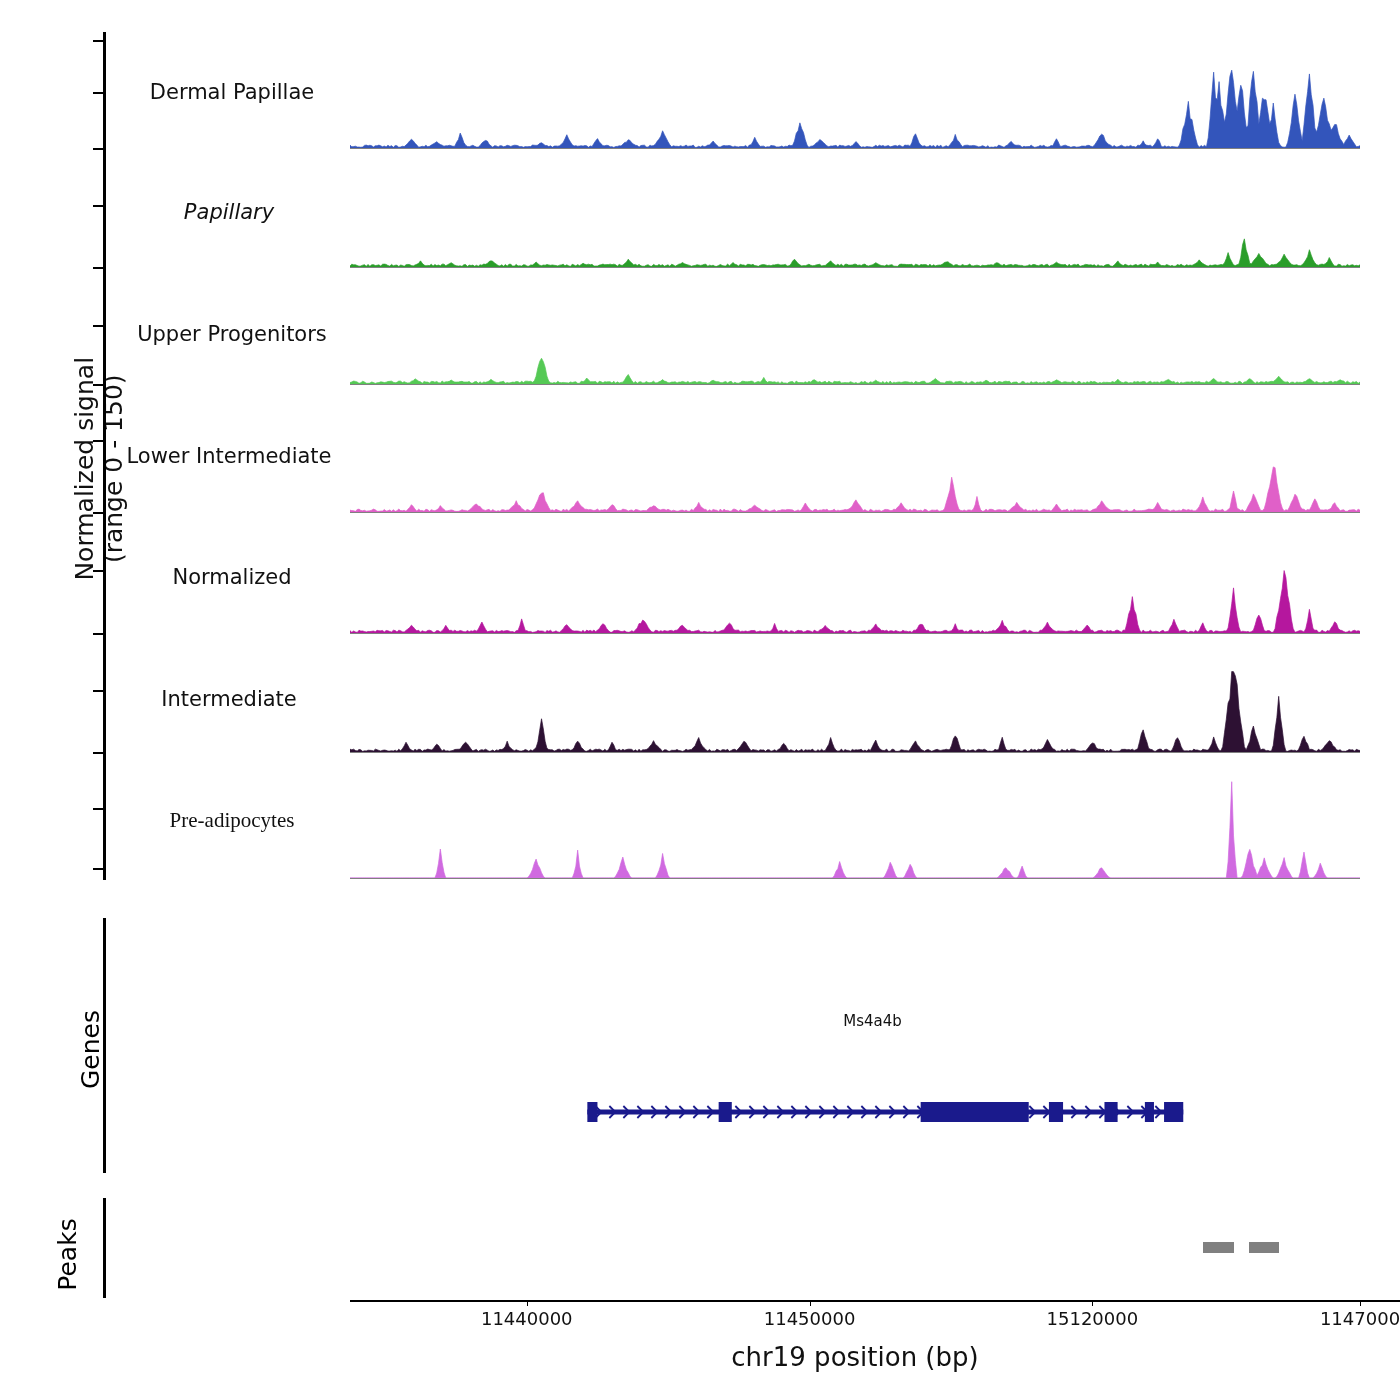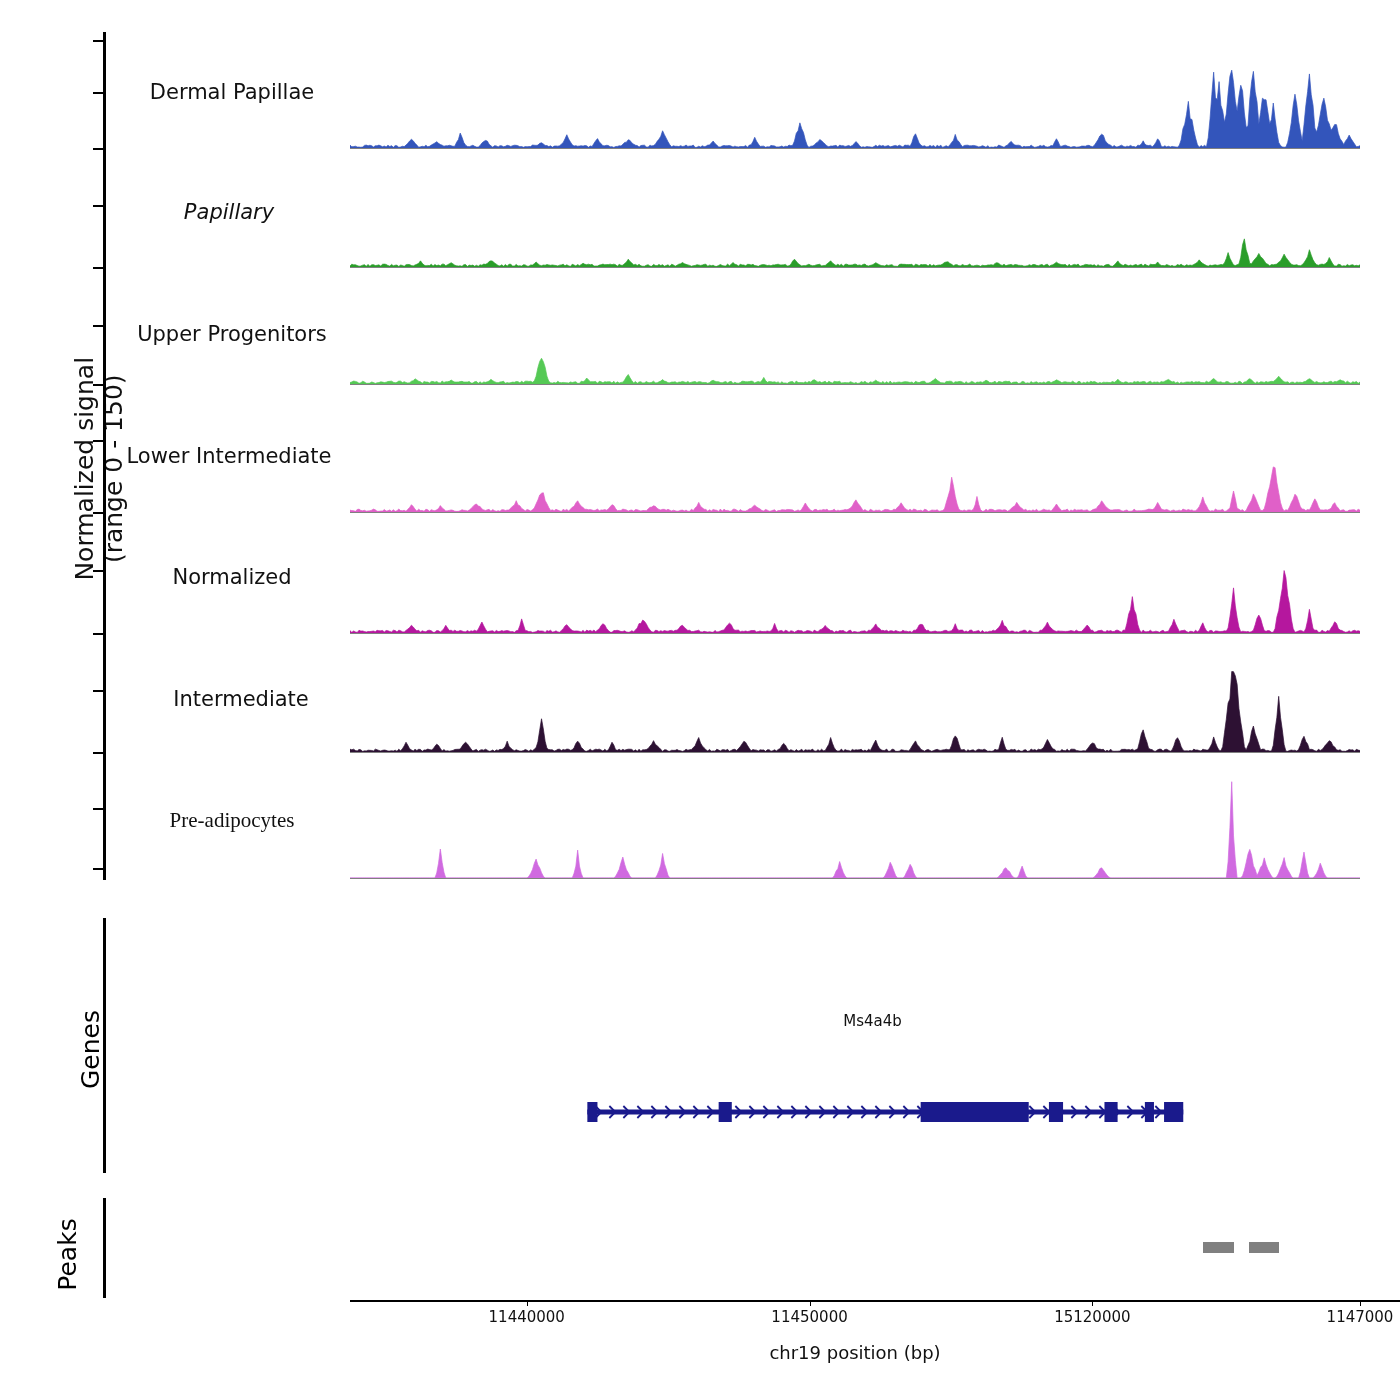--- a/index.html
+++ b/index.html
@@ -32,22 +32,22 @@
     position:absolute;left:-33px;top:1240px;width:200px;text-align:center;
     transform:rotate(-90deg);transform-origin:center center;font-size:25px;
   }
   #gene-name{
     position:absolute;font-size:15px;color:#111;
   }
 
   
   #xaxis{position:absolute;left:350px;top:1300px;width:1060px;height:2px;background:#000;}
   .xtick{position:absolute;width:1px;height:6px;background:#000;top:1300px;}
-  .xticklabel{position:absolute;top:1308px;font-size:15px;color:#111;transform:translateX(-50%);white-space:nowrap;}
-  #xlabel{position:absolute;left:350px;top:1342px;width:1010px;text-align:center;font-size:18px;color:#111;}
+  .xticklabel{position:absolute;top:1308px;font-size:18px;color:#111;transform:translateX(-50%);white-space:nowrap;}
+  #xlabel{position:absolute;left:350px;top:1342px;width:1010px;text-align:center;font-size:26px;color:#111;}
 </style>
 </head>
 <body>
 
 <div class="fig">
 
   <div id="ylabel">
     <div>Normalized signal</div>
     <div>(range 0 - 150)</div>
   </div>
@@ -73,21 +73,21 @@
       <div class="track-label" style="top: 444px; left: 0px; width: 458px;">Lower Intermediate</div>
       <div class="baseline" style="left: 350px; top: 512px; position: absolute;"></div>
       <div style="position: absolute; left: 350px; top: 402px; width: 1010px; height: 110px;"><svg width="1010" height="110" viewBox="0 0 1010 110">
           <path d="M 0 110 L 0.00 108.15 L 1.81 108.62 L 3.61 108.71 L 5.42 109.32 L 7.23 107.56 L 9.03 107.12 L 10.84 108.40 L 12.65 108.77 L 14.45 108.27 L 16.26 109.13 L 18.07 108.95 L 19.87 108.84 L 21.68 108.16 L 23.49 107.12 L 25.30 107.86 L 27.10 109.22 L 28.91 109.33 L 30.72 109.03 L 32.52 108.98 L 34.33 107.57 L 36.14 109.03 L 37.94 108.81 L 39.75 107.90 L 41.56 109.24 L 43.36 107.73 L 45.17 109.35 L 46.98 108.66 L 48.78 107.12 L 50.59 108.58 L 52.40 108.68 L 54.20 108.33 L 56.01 109.24 L 57.82 107.34 L 59.62 105.56 L 61.43 102.68 L 63.24 104.56 L 65.04 107.24 L 66.85 108.99 L 68.66 107.21 L 70.47 108.49 L 72.27 108.44 L 74.08 109.20 L 75.89 107.25 L 77.69 107.77 L 79.50 109.25 L 81.31 107.65 L 83.11 108.41 L 84.92 108.71 L 86.73 107.84 L 88.53 106.62 L 90.34 103.60 L 92.15 105.92 L 93.95 107.35 L 95.76 109.03 L 97.57 108.87 L 99.37 108.39 L 101.18 107.92 L 102.99 108.37 L 104.79 109.18 L 106.60 109.36 L 108.41 109.31 L 110.21 108.74 L 112.02 107.68 L 113.83 108.37 L 115.64 108.43 L 117.44 108.94 L 119.25 108.10 L 121.06 106.45 L 122.86 104.66 L 124.67 102.73 L 126.48 101.99 L 128.28 104.11 L 130.09 104.51 L 131.90 106.94 L 133.70 107.88 L 135.51 108.44 L 137.32 107.77 L 139.12 107.37 L 140.93 109.23 L 142.74 107.55 L 144.54 108.66 L 146.35 109.29 L 148.16 108.64 L 149.96 109.36 L 151.77 107.68 L 153.58 107.72 L 155.38 108.51 L 157.19 108.08 L 159.00 108.06 L 160.81 105.94 L 162.61 104.14 L 164.42 102.95 L 166.23 98.67 L 168.03 102.97 L 169.84 103.77 L 171.65 106.40 L 173.45 107.52 L 175.26 108.91 L 177.07 107.48 L 178.87 108.07 L 180.68 109.05 L 182.49 107.63 L 184.29 106.02 L 186.10 101.86 L 187.91 97.92 L 189.71 92.96 L 191.52 91.25 L 193.33 90.73 L 195.13 98.48 L 196.94 101.75 L 198.75 105.54 L 200.55 108.42 L 202.36 107.87 L 204.17 108.67 L 205.97 107.29 L 207.78 108.11 L 209.59 108.85 L 211.40 109.38 L 213.20 107.32 L 215.01 108.45 L 216.82 107.43 L 218.62 109.08 L 220.43 107.22 L 222.24 105.24 L 224.04 104.35 L 225.85 100.91 L 227.66 98.77 L 229.46 101.89 L 231.27 104.21 L 233.08 105.51 L 234.88 107.25 L 236.69 107.27 L 238.50 107.79 L 240.30 107.51 L 242.11 108.07 L 243.92 108.54 L 245.72 108.12 L 247.53 107.11 L 249.34 108.78 L 251.14 107.88 L 252.95 108.11 L 254.76 107.52 L 256.57 108.17 L 258.37 106.95 L 260.18 104.79 L 261.99 102.66 L 263.79 103.62 L 265.60 106.61 L 267.41 108.76 L 269.21 108.41 L 271.02 108.48 L 272.83 107.11 L 274.63 107.48 L 276.44 107.90 L 278.25 109.12 L 280.05 108.31 L 281.86 107.97 L 283.67 109.11 L 285.47 107.59 L 287.28 107.73 L 289.09 108.45 L 290.89 109.02 L 292.70 108.53 L 294.51 108.52 L 296.31 108.65 L 298.12 106.93 L 299.93 105.33 L 301.74 105.07 L 303.54 103.79 L 305.35 104.35 L 307.16 106.32 L 308.96 107.45 L 310.77 107.96 L 312.58 107.37 L 314.38 107.36 L 316.19 108.18 L 318.00 107.26 L 319.80 108.13 L 321.61 108.93 L 323.42 108.14 L 325.22 108.77 L 327.03 109.22 L 328.84 109.02 L 330.64 108.31 L 332.45 108.09 L 334.26 108.93 L 336.06 108.11 L 337.87 109.24 L 339.68 109.24 L 341.48 107.20 L 343.29 108.62 L 345.10 106.03 L 346.91 104.20 L 348.71 100.38 L 350.52 104.28 L 352.33 105.86 L 354.13 107.25 L 355.94 107.45 L 357.75 109.20 L 359.55 107.77 L 361.36 108.95 L 363.17 107.40 L 364.97 108.04 L 366.78 108.31 L 368.59 109.39 L 370.39 107.07 L 372.20 109.24 L 374.01 107.15 L 375.81 108.59 L 377.62 108.41 L 379.43 109.08 L 381.23 109.27 L 383.04 107.19 L 384.85 107.17 L 386.65 108.12 L 388.46 109.31 L 390.27 107.48 L 392.08 108.87 L 393.88 109.08 L 395.69 109.04 L 397.50 108.19 L 399.30 106.81 L 401.11 106.49 L 402.92 104.45 L 404.72 103.15 L 406.53 104.82 L 408.34 106.00 L 410.14 107.06 L 411.95 108.59 L 413.76 108.93 L 415.56 107.45 L 417.37 108.16 L 419.18 109.18 L 420.98 109.01 L 422.79 108.31 L 424.60 107.82 L 426.40 109.41 L 428.21 108.53 L 430.02 108.54 L 431.82 107.66 L 433.63 107.85 L 435.44 108.03 L 437.25 107.47 L 439.05 107.62 L 440.86 107.65 L 442.67 107.88 L 444.47 109.23 L 446.28 108.78 L 448.09 107.91 L 449.89 109.04 L 451.70 107.23 L 453.51 104.29 L 455.31 100.98 L 457.12 104.04 L 458.93 106.44 L 460.73 108.21 L 462.54 109.08 L 464.35 107.62 L 466.15 107.37 L 467.96 108.80 L 469.77 108.06 L 471.57 108.15 L 473.38 107.48 L 475.19 107.91 L 476.99 107.25 L 478.80 108.84 L 480.61 108.56 L 482.42 108.37 L 484.22 107.20 L 486.03 109.01 L 487.84 108.20 L 489.64 108.64 L 491.45 108.30 L 493.26 108.09 L 495.06 107.47 L 496.87 107.78 L 498.68 107.08 L 500.48 106.03 L 502.29 103.93 L 504.10 100.39 L 505.90 97.86 L 507.71 101.05 L 509.52 103.15 L 511.32 105.87 L 513.13 108.66 L 514.94 107.60 L 516.74 108.85 L 518.55 109.30 L 520.36 107.26 L 522.16 108.17 L 523.97 109.21 L 525.78 108.17 L 527.58 108.40 L 529.39 108.14 L 531.20 109.34 L 533.01 108.58 L 534.81 107.47 L 536.62 107.45 L 538.43 107.72 L 540.23 108.56 L 542.04 108.57 L 543.85 107.18 L 545.65 107.53 L 547.46 105.28 L 549.27 103.75 L 551.07 100.81 L 552.88 103.48 L 554.69 106.25 L 556.49 107.40 L 558.30 108.44 L 560.11 107.19 L 561.91 108.69 L 563.72 107.10 L 565.53 107.59 L 567.33 108.64 L 569.14 108.57 L 570.95 108.13 L 572.75 109.18 L 574.56 107.18 L 576.37 107.82 L 578.18 109.34 L 579.98 108.99 L 581.79 108.05 L 583.60 108.13 L 585.40 108.32 L 587.21 107.82 L 589.02 109.27 L 590.82 108.90 L 592.63 108.51 L 594.44 107.10 L 596.24 100.50 L 598.05 94.55 L 599.86 88.31 L 601.66 75.23 L 603.47 84.15 L 605.28 94.42 L 607.08 102.05 L 608.89 107.27 L 610.70 108.42 L 612.50 108.80 L 614.31 107.94 L 616.12 109.01 L 617.92 107.98 L 619.73 107.94 L 621.54 108.42 L 623.35 107.22 L 625.15 102.87 L 626.96 94.46 L 628.77 102.55 L 630.57 107.74 L 632.38 109.23 L 634.19 109.05 L 635.99 107.19 L 637.80 108.66 L 639.61 107.33 L 641.41 107.34 L 643.22 107.70 L 645.03 108.81 L 646.83 108.02 L 648.64 107.73 L 650.45 107.82 L 652.25 108.25 L 654.06 107.77 L 655.87 108.08 L 657.67 109.29 L 659.48 108.26 L 661.29 106.34 L 663.09 104.86 L 664.90 103.87 L 666.71 100.36 L 668.52 103.09 L 670.32 105.26 L 672.13 106.46 L 673.94 108.20 L 675.74 107.18 L 677.55 109.02 L 679.36 108.30 L 681.16 109.00 L 682.97 107.86 L 684.78 108.76 L 686.58 107.31 L 688.39 109.13 L 690.20 108.96 L 692.00 108.17 L 693.81 107.14 L 695.62 107.93 L 697.42 108.25 L 699.23 107.96 L 701.04 109.16 L 702.84 107.09 L 704.65 104.81 L 706.46 102.03 L 708.26 104.63 L 710.07 106.95 L 711.88 108.78 L 713.69 108.12 L 715.49 108.10 L 717.30 107.12 L 719.11 109.40 L 720.91 108.03 L 722.72 108.72 L 724.53 107.35 L 726.33 108.22 L 728.14 107.92 L 729.95 108.05 L 731.75 107.71 L 733.56 108.42 L 735.37 108.17 L 737.17 107.85 L 738.98 109.26 L 740.79 109.07 L 742.59 107.67 L 744.40 107.11 L 746.21 106.64 L 748.01 104.03 L 749.82 102.40 L 751.63 98.79 L 753.43 101.16 L 755.24 104.06 L 757.05 105.66 L 758.86 107.16 L 760.66 108.10 L 762.47 108.05 L 764.28 107.65 L 766.08 107.66 L 767.89 107.61 L 769.70 107.63 L 771.50 108.73 L 773.31 109.13 L 775.12 108.46 L 776.92 107.97 L 778.73 109.29 L 780.54 109.16 L 782.34 109.12 L 784.15 107.11 L 785.96 108.77 L 787.76 108.83 L 789.57 108.65 L 791.38 108.64 L 793.18 108.48 L 794.99 108.24 L 796.80 107.79 L 798.60 107.10 L 800.41 107.25 L 802.22 107.61 L 804.03 106.86 L 805.83 103.97 L 807.64 100.44 L 809.45 103.53 L 811.25 106.93 L 813.06 107.64 L 814.87 108.06 L 816.67 107.44 L 818.48 108.25 L 820.29 109.17 L 822.09 108.42 L 823.90 107.96 L 825.71 109.06 L 827.51 108.63 L 829.32 108.13 L 831.13 109.07 L 832.93 107.09 L 834.74 107.78 L 836.55 108.25 L 838.35 107.50 L 840.16 108.28 L 841.97 107.95 L 843.77 108.90 L 845.58 108.66 L 847.39 107.20 L 849.19 104.65 L 851.00 100.64 L 852.81 94.94 L 854.62 100.81 L 856.42 103.70 L 858.23 107.48 L 860.04 109.22 L 861.84 108.66 L 863.65 108.90 L 865.46 107.12 L 867.26 108.15 L 869.07 108.30 L 870.88 108.15 L 872.68 107.31 L 874.49 109.40 L 876.30 109.00 L 878.10 107.53 L 879.91 106.09 L 881.72 97.14 L 883.52 88.98 L 885.33 96.76 L 887.14 106.25 L 888.94 107.20 L 890.75 108.45 L 892.56 107.65 L 894.36 109.39 L 896.17 108.43 L 897.98 104.40 L 899.79 101.13 L 901.59 98.07 L 903.40 91.90 L 905.21 95.45 L 907.01 99.95 L 908.82 104.38 L 910.63 108.47 L 912.43 108.42 L 914.24 106.73 L 916.05 100.11 L 917.85 90.92 L 919.66 84.56 L 921.47 74.87 L 923.27 64.91 L 925.08 65.65 L 926.89 80.58 L 928.69 90.46 L 930.50 100.41 L 932.31 106.13 L 934.11 108.99 L 935.92 107.69 L 937.73 108.31 L 939.53 105.06 L 941.34 100.53 L 943.15 97.17 L 944.96 92.19 L 946.76 94.24 L 948.57 99.33 L 950.38 104.85 L 952.18 107.11 L 953.99 107.22 L 955.80 108.62 L 957.60 107.45 L 959.41 108.06 L 961.22 104.68 L 963.02 100.56 L 964.83 96.87 L 966.64 99.91 L 968.44 104.88 L 970.25 107.93 L 972.06 107.90 L 973.86 108.11 L 975.67 107.66 L 977.48 108.07 L 979.28 107.30 L 981.09 106.27 L 982.90 102.62 L 984.70 100.67 L 986.51 104.18 L 988.32 106.12 L 990.13 108.82 L 991.93 108.05 L 993.74 107.81 L 995.55 109.20 L 997.35 109.23 L 999.16 108.12 L 1000.97 108.02 L 1002.77 107.74 L 1004.58 107.79 L 1006.39 108.99 L 1008.19 107.31 L 1010.00 108.18 L 1010 110 Z" fill="#e060c8" stroke="#e060c8" stroke-width="0.7"></path>
         </svg></div>
       <div class="track-label" style="top: 565px; left: 0px; width: 464px;">Normalized</div>
       <div class="baseline" style="left: 350px; top: 633px; position: absolute;"></div>
       <div style="position: absolute; left: 350px; top: 523px; width: 1010px; height: 110px;"><svg width="1010" height="110" viewBox="0 0 1010 110">
           <path d="M 0 110 L 0.00 107.69 L 1.81 109.36 L 3.61 107.96 L 5.42 108.91 L 7.23 109.41 L 9.03 107.25 L 10.84 108.12 L 12.65 107.91 L 14.45 108.57 L 16.26 109.03 L 18.07 108.55 L 19.87 108.59 L 21.68 108.31 L 23.49 108.03 L 25.30 108.68 L 27.10 107.34 L 28.91 107.72 L 30.72 107.86 L 32.52 107.48 L 34.33 108.97 L 36.14 107.51 L 37.94 107.76 L 39.75 108.47 L 41.56 108.99 L 43.36 107.19 L 45.17 107.58 L 46.98 108.97 L 48.78 107.16 L 50.59 107.67 L 52.40 108.83 L 54.20 109.02 L 56.01 107.42 L 57.82 106.09 L 59.62 104.62 L 61.43 102.22 L 63.24 104.03 L 65.04 106.24 L 66.85 107.78 L 68.66 107.26 L 70.47 109.15 L 72.27 107.72 L 74.08 108.57 L 75.89 108.81 L 77.69 107.45 L 79.50 107.22 L 81.31 107.83 L 83.11 109.33 L 84.92 109.26 L 86.73 107.57 L 88.53 107.71 L 90.34 109.02 L 92.15 107.66 L 93.95 105.49 L 95.76 102.33 L 97.57 105.09 L 99.37 107.53 L 101.18 107.20 L 102.99 108.39 L 104.79 107.16 L 106.60 108.35 L 108.41 108.28 L 110.21 107.51 L 112.02 108.01 L 113.83 108.70 L 115.64 108.84 L 117.44 107.54 L 119.25 108.67 L 121.06 107.84 L 122.86 108.32 L 124.67 107.21 L 126.48 108.20 L 128.28 106.15 L 130.09 102.45 L 131.90 99.03 L 133.70 102.72 L 135.51 106.16 L 137.32 108.82 L 139.12 108.33 L 140.93 107.94 L 142.74 107.77 L 144.54 109.00 L 146.35 107.41 L 148.16 108.55 L 149.96 108.37 L 151.77 107.61 L 153.58 108.16 L 155.38 107.81 L 157.19 107.55 L 159.00 107.97 L 160.81 108.68 L 162.61 108.61 L 164.42 109.35 L 166.23 107.68 L 168.03 107.43 L 169.84 102.77 L 171.65 95.90 L 173.45 101.80 L 175.26 107.39 L 177.07 107.83 L 178.87 108.67 L 180.68 108.45 L 182.49 109.39 L 184.29 109.10 L 186.10 108.68 L 187.91 107.49 L 189.71 108.09 L 191.52 107.94 L 193.33 108.20 L 195.13 109.38 L 196.94 107.59 L 198.75 108.21 L 200.55 107.27 L 202.36 109.01 L 204.17 108.87 L 205.97 107.85 L 207.78 108.88 L 209.59 109.20 L 211.40 107.49 L 213.20 105.68 L 215.01 102.88 L 216.82 101.66 L 218.62 104.04 L 220.43 105.74 L 222.24 107.56 L 224.04 108.10 L 225.85 107.92 L 227.66 108.00 L 229.46 108.37 L 231.27 108.94 L 233.08 107.30 L 234.88 109.24 L 236.69 107.09 L 238.50 108.10 L 240.30 107.37 L 242.11 108.44 L 243.92 107.08 L 245.72 108.84 L 247.53 106.98 L 249.34 105.78 L 251.14 102.49 L 252.95 100.74 L 254.76 102.02 L 256.57 105.38 L 258.37 107.47 L 260.18 109.11 L 261.99 109.35 L 263.79 107.51 L 265.60 107.51 L 267.41 107.32 L 269.21 107.85 L 271.02 108.54 L 272.83 108.42 L 274.63 107.86 L 276.44 108.93 L 278.25 109.33 L 280.05 108.93 L 281.86 107.69 L 283.67 108.82 L 285.47 107.02 L 287.28 104.98 L 289.09 100.52 L 290.89 100.53 L 292.70 97.10 L 294.51 98.36 L 296.31 100.93 L 298.12 104.40 L 299.93 106.98 L 301.74 108.80 L 303.54 109.18 L 305.35 107.31 L 307.16 107.48 L 308.96 108.63 L 310.77 107.66 L 312.58 108.38 L 314.38 107.62 L 316.19 108.02 L 318.00 108.18 L 319.80 107.52 L 321.61 107.41 L 323.42 108.24 L 325.22 107.37 L 327.03 107.20 L 328.84 105.58 L 330.64 103.09 L 332.45 102.29 L 334.26 104.16 L 336.06 106.01 L 337.87 107.46 L 339.68 107.29 L 341.48 108.52 L 343.29 108.54 L 345.10 108.03 L 346.91 107.73 L 348.71 107.17 L 350.52 108.84 L 352.33 109.04 L 354.13 108.36 L 355.94 108.74 L 357.75 109.12 L 359.55 108.76 L 361.36 109.10 L 363.17 109.33 L 364.97 107.41 L 366.78 108.95 L 368.59 108.70 L 370.39 108.02 L 372.20 107.30 L 374.01 106.98 L 375.81 104.34 L 377.62 101.93 L 379.43 100.13 L 381.23 101.64 L 383.04 105.45 L 384.85 107.32 L 386.65 107.15 L 388.46 107.09 L 390.27 108.72 L 392.08 108.17 L 393.88 108.46 L 395.69 107.98 L 397.50 108.62 L 399.30 108.15 L 401.11 107.58 L 402.92 107.50 L 404.72 107.51 L 406.53 108.88 L 408.34 108.54 L 410.14 107.92 L 411.95 108.56 L 413.76 108.41 L 415.56 108.40 L 417.37 107.98 L 419.18 108.48 L 420.98 107.98 L 422.79 105.49 L 424.60 100.43 L 426.40 105.33 L 428.21 108.40 L 430.02 107.67 L 431.82 107.54 L 433.63 109.00 L 435.44 107.17 L 437.25 107.91 L 439.05 109.36 L 440.86 107.66 L 442.67 108.16 L 444.47 109.26 L 446.28 108.15 L 448.09 107.30 L 449.89 107.74 L 451.70 107.67 L 453.51 109.06 L 455.31 108.50 L 457.12 107.58 L 458.93 107.76 L 460.73 108.22 L 462.54 109.26 L 464.35 107.12 L 466.15 108.28 L 467.96 108.67 L 469.77 106.97 L 471.57 106.19 L 473.38 104.99 L 475.19 102.42 L 476.99 104.67 L 478.80 106.00 L 480.61 107.46 L 482.42 107.69 L 484.22 109.39 L 486.03 108.00 L 487.84 108.68 L 489.64 107.58 L 491.45 107.71 L 493.26 107.46 L 495.06 108.71 L 496.87 109.25 L 498.68 107.74 L 500.48 107.10 L 502.29 109.30 L 504.10 108.55 L 505.90 108.83 L 507.71 109.22 L 509.52 108.91 L 511.32 108.21 L 513.13 108.04 L 514.94 107.84 L 516.74 108.97 L 518.55 107.13 L 520.36 107.43 L 522.16 105.71 L 523.97 103.65 L 525.78 100.91 L 527.58 104.33 L 529.39 105.21 L 531.20 107.40 L 533.01 107.36 L 534.81 107.94 L 536.62 107.27 L 538.43 108.53 L 540.23 107.70 L 542.04 107.86 L 543.85 108.54 L 545.65 107.53 L 547.46 108.19 L 549.27 108.74 L 551.07 108.80 L 552.88 107.29 L 554.69 108.17 L 556.49 108.18 L 558.30 108.87 L 560.11 108.19 L 561.91 109.40 L 563.72 107.26 L 565.53 107.17 L 567.33 105.56 L 569.14 102.02 L 570.95 101.26 L 572.75 101.80 L 574.56 105.45 L 576.37 107.52 L 578.18 107.21 L 579.98 108.73 L 581.79 108.71 L 583.60 108.32 L 585.40 108.06 L 587.21 108.75 L 589.02 108.72 L 590.82 108.69 L 592.63 108.22 L 594.44 107.42 L 596.24 107.31 L 598.05 108.47 L 599.86 108.15 L 601.66 107.64 L 603.47 105.19 L 605.28 100.69 L 607.08 105.55 L 608.89 107.43 L 610.70 107.09 L 612.50 107.12 L 614.31 108.87 L 616.12 108.04 L 617.92 109.02 L 619.73 107.19 L 621.54 107.10 L 623.35 108.71 L 625.15 108.44 L 626.96 107.98 L 628.77 107.56 L 630.57 109.32 L 632.38 107.38 L 634.19 109.29 L 635.99 108.82 L 637.80 109.00 L 639.61 108.21 L 641.41 108.34 L 643.22 107.17 L 645.03 108.05 L 646.83 106.37 L 648.64 104.56 L 650.45 102.11 L 652.25 97.35 L 654.06 102.73 L 655.87 103.57 L 657.67 106.84 L 659.48 108.74 L 661.29 108.01 L 663.09 108.01 L 664.90 109.15 L 666.71 108.78 L 668.52 109.31 L 670.32 108.26 L 672.13 107.94 L 673.94 107.10 L 675.74 107.44 L 677.55 109.18 L 679.36 107.43 L 681.16 108.06 L 682.97 109.19 L 684.78 109.33 L 686.58 109.14 L 688.39 109.34 L 690.20 107.14 L 692.00 107.33 L 693.81 105.01 L 695.62 102.76 L 697.42 99.14 L 699.23 103.08 L 701.04 104.83 L 702.84 106.79 L 704.65 107.86 L 706.46 108.40 L 708.26 107.90 L 710.07 108.16 L 711.88 108.18 L 713.69 108.36 L 715.49 108.40 L 717.30 108.36 L 719.11 108.10 L 720.91 107.60 L 722.72 107.95 L 724.53 108.50 L 726.33 107.14 L 728.14 108.33 L 729.95 108.58 L 731.75 108.37 L 733.56 106.32 L 735.37 104.26 L 737.17 102.09 L 738.98 103.97 L 740.79 107.27 L 742.59 107.33 L 744.40 109.12 L 746.21 108.86 L 748.01 107.80 L 749.82 107.57 L 751.63 107.26 L 753.43 108.40 L 755.24 108.96 L 757.05 107.50 L 758.86 108.17 L 760.66 107.62 L 762.47 108.59 L 764.28 108.46 L 766.08 107.25 L 767.89 107.21 L 769.70 108.29 L 771.50 109.24 L 773.31 107.07 L 775.12 107.21 L 776.92 100.32 L 778.73 90.94 L 780.54 86.44 L 782.34 73.63 L 784.15 86.75 L 785.96 91.00 L 787.76 101.51 L 789.57 107.02 L 791.38 109.39 L 793.18 107.09 L 794.99 108.80 L 796.80 108.74 L 798.60 108.52 L 800.41 107.25 L 802.22 108.80 L 804.03 108.79 L 805.83 108.13 L 807.64 108.61 L 809.45 109.25 L 811.25 108.09 L 813.06 107.19 L 814.87 108.94 L 816.67 108.52 L 818.48 108.25 L 820.29 104.57 L 822.09 101.78 L 823.90 96.27 L 825.71 101.00 L 827.51 104.69 L 829.32 108.47 L 831.13 107.64 L 832.93 107.49 L 834.74 107.16 L 836.55 108.52 L 838.35 109.38 L 840.16 108.37 L 841.97 108.43 L 843.77 109.18 L 845.58 107.18 L 847.39 108.74 L 849.19 107.58 L 851.00 103.35 L 852.81 99.80 L 854.62 104.54 L 856.42 107.74 L 858.23 108.98 L 860.04 107.45 L 861.84 107.54 L 863.65 109.30 L 865.46 107.92 L 867.26 108.06 L 869.07 108.46 L 870.88 108.47 L 872.68 108.33 L 874.49 107.81 L 876.30 108.11 L 878.10 105.01 L 879.91 93.87 L 881.72 80.87 L 883.52 64.88 L 885.33 82.98 L 887.14 94.84 L 888.94 104.14 L 890.75 109.04 L 892.56 108.24 L 894.36 108.41 L 896.17 108.81 L 897.98 108.55 L 899.79 109.16 L 901.59 108.59 L 903.40 107.23 L 905.21 101.72 L 907.01 95.19 L 908.82 92.10 L 910.63 95.53 L 912.43 102.12 L 914.24 107.62 L 916.05 108.31 L 917.85 107.55 L 919.66 107.78 L 921.47 109.21 L 923.27 109.30 L 925.08 105.54 L 926.89 93.94 L 928.69 87.49 L 930.50 75.53 L 932.31 65.19 L 934.11 47.56 L 935.92 54.62 L 937.73 72.59 L 939.53 81.25 L 941.34 96.07 L 943.15 105.47 L 944.96 109.32 L 946.76 108.69 L 948.57 107.94 L 950.38 107.39 L 952.18 107.95 L 953.99 109.07 L 955.80 105.49 L 957.60 97.59 L 959.41 86.31 L 961.22 96.10 L 963.02 105.54 L 964.83 107.24 L 966.64 107.09 L 968.44 109.28 L 970.25 109.37 L 972.06 107.13 L 973.86 108.43 L 975.67 109.09 L 977.48 107.56 L 979.28 108.17 L 981.09 105.07 L 982.90 102.46 L 984.70 98.81 L 986.51 100.45 L 988.32 105.54 L 990.13 107.10 L 991.93 107.49 L 993.74 108.52 L 995.55 109.27 L 997.35 108.93 L 999.16 107.80 L 1000.97 109.16 L 1002.77 107.76 L 1004.58 107.29 L 1006.39 108.15 L 1008.19 107.70 L 1010.00 108.34 L 1010 110 Z" fill="#b5179e" stroke="#b5179e" stroke-width="0.7"></path>
         </svg></div>
-      <div class="track-label" style="top: 687px; left: 0px; width: 458px; margin-left: 12px;">Intermediate</div>
+      <div class="track-label" style="top: 687px; left: 0px; width: 458px;">Intermediate</div>
       <div class="baseline" style="left: 350px; top: 752px; position: absolute;"></div>
       <div style="position: absolute; left: 350px; top: 642px; width: 1010px; height: 110px;"><svg width="1010" height="110" viewBox="0 0 1010 110">
           <path d="M 0 110 L 0.00 107.23 L 1.81 107.75 L 3.61 107.20 L 5.42 108.51 L 7.23 108.92 L 9.03 107.38 L 10.84 107.83 L 12.65 109.38 L 14.45 108.86 L 16.26 108.93 L 18.07 108.16 L 19.87 108.33 L 21.68 108.46 L 23.49 108.95 L 25.30 107.15 L 27.10 107.81 L 28.91 108.45 L 30.72 109.04 L 32.52 108.33 L 34.33 108.02 L 36.14 108.33 L 37.94 109.06 L 39.75 109.03 L 41.56 108.74 L 43.36 109.01 L 45.17 108.16 L 46.98 109.27 L 48.78 107.20 L 50.59 108.82 L 52.40 106.77 L 54.20 103.92 L 56.01 100.23 L 57.82 103.29 L 59.62 106.76 L 61.43 107.91 L 63.24 108.97 L 65.04 107.29 L 66.85 108.49 L 68.66 107.31 L 70.47 107.46 L 72.27 109.33 L 74.08 107.94 L 75.89 108.03 L 77.69 107.12 L 79.50 107.53 L 81.31 108.01 L 83.11 106.96 L 84.92 104.27 L 86.73 102.13 L 88.53 103.52 L 90.34 106.42 L 92.15 108.96 L 93.95 107.56 L 95.76 109.09 L 97.57 108.79 L 99.37 109.15 L 101.18 108.83 L 102.99 108.40 L 104.79 107.49 L 106.60 107.34 L 108.41 107.24 L 110.21 107.09 L 112.02 104.28 L 113.83 101.79 L 115.64 100.27 L 117.44 101.93 L 119.25 104.42 L 121.06 107.02 L 122.86 108.96 L 124.67 108.10 L 126.48 107.41 L 128.28 109.40 L 130.09 108.13 L 131.90 107.66 L 133.70 108.20 L 135.51 107.20 L 137.32 108.18 L 139.12 109.29 L 140.93 109.00 L 142.74 107.99 L 144.54 109.34 L 146.35 107.88 L 148.16 108.45 L 149.96 107.37 L 151.77 107.55 L 153.58 106.58 L 155.38 104.19 L 157.19 99.13 L 159.00 104.25 L 160.81 106.23 L 162.61 107.68 L 164.42 108.71 L 166.23 107.76 L 168.03 108.53 L 169.84 109.07 L 171.65 109.08 L 173.45 108.61 L 175.26 107.54 L 177.07 108.18 L 178.87 109.28 L 180.68 107.84 L 182.49 108.79 L 184.29 107.22 L 186.10 105.60 L 187.91 99.73 L 189.71 88.15 L 191.52 76.78 L 193.33 87.01 L 195.13 99.29 L 196.94 106.34 L 198.75 107.52 L 200.55 107.72 L 202.36 107.81 L 204.17 109.07 L 205.97 108.41 L 207.78 107.29 L 209.59 107.23 L 211.40 108.53 L 213.20 107.43 L 215.01 108.06 L 216.82 107.09 L 218.62 107.25 L 220.43 108.25 L 222.24 107.80 L 224.04 105.74 L 225.85 101.46 L 227.66 99.15 L 229.46 101.20 L 231.27 105.52 L 233.08 107.10 L 234.88 109.09 L 236.69 109.25 L 238.50 108.41 L 240.30 107.23 L 242.11 108.81 L 243.92 107.97 L 245.72 107.21 L 247.53 107.53 L 249.34 107.15 L 251.14 108.04 L 252.95 109.12 L 254.76 107.31 L 256.57 108.75 L 258.37 107.92 L 260.18 104.32 L 261.99 100.23 L 263.79 102.95 L 265.60 107.81 L 267.41 108.22 L 269.21 107.28 L 271.02 108.61 L 272.83 107.37 L 274.63 108.24 L 276.44 107.61 L 278.25 107.19 L 280.05 107.19 L 281.86 107.41 L 283.67 109.03 L 285.47 107.84 L 287.28 109.36 L 289.09 107.22 L 290.89 109.21 L 292.70 107.80 L 294.51 107.84 L 296.31 107.51 L 298.12 106.61 L 299.93 104.16 L 301.74 102.17 L 303.54 98.65 L 305.35 102.31 L 307.16 103.79 L 308.96 105.51 L 310.77 107.36 L 312.58 109.38 L 314.38 107.87 L 316.19 107.87 L 318.00 109.10 L 319.80 109.26 L 321.61 108.24 L 323.42 108.35 L 325.22 108.32 L 327.03 107.52 L 328.84 108.52 L 330.64 108.75 L 332.45 109.41 L 334.26 108.63 L 336.06 107.24 L 337.87 108.24 L 339.68 107.70 L 341.48 107.48 L 343.29 105.59 L 345.10 103.78 L 346.91 99.37 L 348.71 95.52 L 350.52 101.00 L 352.33 103.88 L 354.13 105.88 L 355.94 107.68 L 357.75 109.04 L 359.55 107.40 L 361.36 109.25 L 363.17 108.92 L 364.97 109.13 L 366.78 107.25 L 368.59 108.02 L 370.39 108.97 L 372.20 107.72 L 374.01 107.71 L 375.81 108.29 L 377.62 107.35 L 379.43 109.36 L 381.23 108.47 L 383.04 107.51 L 384.85 107.31 L 386.65 108.52 L 388.46 106.60 L 390.27 104.60 L 392.08 101.91 L 393.88 99.31 L 395.69 100.42 L 397.50 103.58 L 399.30 106.37 L 401.11 108.87 L 402.92 107.54 L 404.72 107.94 L 406.53 108.13 L 408.34 109.05 L 410.14 107.79 L 411.95 108.06 L 413.76 107.89 L 415.56 109.35 L 417.37 107.79 L 419.18 107.78 L 420.98 109.29 L 422.79 108.71 L 424.60 107.75 L 426.40 108.97 L 428.21 107.48 L 430.02 106.67 L 431.82 103.48 L 433.63 101.39 L 435.44 103.17 L 437.25 106.59 L 439.05 108.75 L 440.86 107.66 L 442.67 108.43 L 444.47 109.30 L 446.28 107.51 L 448.09 109.05 L 449.89 108.48 L 451.70 107.24 L 453.51 109.21 L 455.31 107.67 L 457.12 108.21 L 458.93 107.95 L 460.73 108.23 L 462.54 107.10 L 464.35 108.97 L 466.15 109.19 L 467.96 107.63 L 469.77 108.95 L 471.57 107.22 L 473.38 108.81 L 475.19 108.54 L 476.99 105.32 L 478.80 102.31 L 480.61 95.52 L 482.42 101.23 L 484.22 105.68 L 486.03 108.30 L 487.84 109.16 L 489.64 108.87 L 491.45 107.12 L 493.26 109.17 L 495.06 107.60 L 496.87 108.37 L 498.68 108.40 L 500.48 109.14 L 502.29 107.41 L 504.10 108.23 L 505.90 107.81 L 507.71 107.95 L 509.52 107.66 L 511.32 107.34 L 513.13 109.02 L 514.94 108.08 L 516.74 109.08 L 518.55 107.30 L 520.36 108.43 L 522.16 105.06 L 523.97 101.27 L 525.78 98.10 L 527.58 103.11 L 529.39 106.34 L 531.20 107.81 L 533.01 108.49 L 534.81 108.41 L 536.62 107.08 L 538.43 109.35 L 540.23 109.18 L 542.04 107.14 L 543.85 107.54 L 545.65 109.31 L 547.46 109.35 L 549.27 109.13 L 551.07 107.81 L 552.88 108.05 L 554.69 108.44 L 556.49 108.40 L 558.30 108.97 L 560.11 107.43 L 561.91 104.31 L 563.72 101.51 L 565.53 98.89 L 567.33 102.85 L 569.14 104.69 L 570.95 107.40 L 572.75 108.26 L 574.56 109.16 L 576.37 107.94 L 578.18 107.44 L 579.98 108.47 L 581.79 109.36 L 583.60 108.51 L 585.40 107.79 L 587.21 107.34 L 589.02 108.16 L 590.82 108.48 L 592.63 107.92 L 594.44 107.75 L 596.24 107.22 L 598.05 107.80 L 599.86 107.42 L 601.66 103.17 L 603.47 96.57 L 605.28 93.90 L 607.08 96.17 L 608.89 102.17 L 610.70 107.83 L 612.50 107.79 L 614.31 107.45 L 616.12 109.41 L 617.92 107.72 L 619.73 108.78 L 621.54 108.11 L 623.35 107.86 L 625.15 109.20 L 626.96 107.93 L 628.77 107.22 L 630.57 107.74 L 632.38 107.88 L 634.19 107.18 L 635.99 108.11 L 637.80 109.34 L 639.61 109.09 L 641.41 109.33 L 643.22 108.98 L 645.03 107.30 L 646.83 108.08 L 648.64 107.51 L 650.45 100.82 L 652.25 95.26 L 654.06 102.04 L 655.87 107.35 L 657.67 108.33 L 659.48 108.31 L 661.29 107.42 L 663.09 107.88 L 664.90 107.32 L 666.71 109.16 L 668.52 108.09 L 670.32 109.00 L 672.13 109.35 L 673.94 107.97 L 675.74 107.69 L 677.55 109.35 L 679.36 108.90 L 681.16 107.11 L 682.97 108.18 L 684.78 107.56 L 686.58 108.61 L 688.39 107.21 L 690.20 107.66 L 692.00 106.98 L 693.81 105.12 L 695.62 101.19 L 697.42 97.47 L 699.23 100.81 L 701.04 104.37 L 702.84 106.87 L 704.65 107.46 L 706.46 109.15 L 708.26 108.95 L 710.07 109.25 L 711.88 107.58 L 713.69 108.59 L 715.49 108.70 L 717.30 107.25 L 719.11 109.15 L 720.91 107.17 L 722.72 107.18 L 724.53 107.31 L 726.33 108.39 L 728.14 108.75 L 729.95 109.12 L 731.75 109.03 L 733.56 108.63 L 735.37 108.91 L 737.17 107.26 L 738.98 104.73 L 740.79 102.29 L 742.59 101.01 L 744.40 101.66 L 746.21 105.67 L 748.01 107.07 L 749.82 107.12 L 751.63 107.54 L 753.43 107.34 L 755.24 109.24 L 757.05 108.27 L 758.86 109.17 L 760.66 107.13 L 762.47 109.14 L 764.28 109.26 L 766.08 109.19 L 767.89 109.16 L 769.70 108.96 L 771.50 107.41 L 773.31 107.36 L 775.12 107.29 L 776.92 107.86 L 778.73 107.46 L 780.54 107.98 L 782.34 107.20 L 784.15 108.48 L 785.96 107.69 L 787.76 106.73 L 789.57 99.69 L 791.38 91.70 L 793.18 87.84 L 794.99 94.86 L 796.80 99.70 L 798.60 106.35 L 800.41 107.26 L 802.22 107.65 L 804.03 109.18 L 805.83 109.21 L 807.64 107.78 L 809.45 107.12 L 811.25 107.19 L 813.06 109.09 L 814.87 107.47 L 816.67 107.26 L 818.48 108.25 L 820.29 109.26 L 822.09 107.90 L 823.90 103.72 L 825.71 97.94 L 827.51 95.71 L 829.32 98.88 L 831.13 104.52 L 832.93 107.90 L 834.74 108.89 L 836.55 108.80 L 838.35 108.90 L 840.16 108.46 L 841.97 108.92 L 843.77 107.11 L 845.58 108.04 L 847.39 107.94 L 849.19 108.58 L 851.00 108.99 L 852.81 107.22 L 854.62 107.65 L 856.42 108.00 L 858.23 108.12 L 860.04 105.17 L 861.84 101.77 L 863.65 94.93 L 865.46 100.48 L 867.26 105.02 L 869.07 108.14 L 870.88 108.79 L 872.68 104.69 L 874.49 90.78 L 876.30 77.29 L 878.10 61.05 L 879.91 57.05 L 881.72 29.53 L 883.52 29.66 L 885.33 33.95 L 887.14 42.35 L 888.94 66.60 L 890.75 80.05 L 892.56 90.94 L 894.36 104.65 L 896.17 107.99 L 897.98 103.49 L 899.79 99.33 L 901.59 89.34 L 903.40 84.00 L 905.21 91.86 L 907.01 96.65 L 908.82 102.28 L 910.63 107.93 L 912.43 107.11 L 914.24 107.13 L 916.05 108.73 L 917.85 108.41 L 919.66 109.00 L 921.47 108.97 L 923.27 103.30 L 925.08 87.73 L 926.89 75.34 L 928.69 54.34 L 930.50 75.19 L 932.31 87.84 L 934.11 102.64 L 935.92 109.16 L 937.73 109.34 L 939.53 108.46 L 941.34 108.05 L 943.15 108.43 L 944.96 108.16 L 946.76 109.04 L 948.57 107.48 L 950.38 103.22 L 952.18 97.51 L 953.99 94.30 L 955.80 99.43 L 957.60 101.94 L 959.41 107.51 L 961.22 107.29 L 963.02 107.72 L 964.83 108.75 L 966.64 109.23 L 968.44 107.29 L 970.25 108.46 L 972.06 107.54 L 973.86 105.34 L 975.67 102.77 L 977.48 101.09 L 979.28 98.68 L 981.09 99.85 L 982.90 103.76 L 984.70 104.95 L 986.51 107.77 L 988.32 108.30 L 990.13 107.72 L 991.93 109.28 L 993.74 109.23 L 995.55 109.34 L 997.35 108.62 L 999.16 107.48 L 1000.97 107.96 L 1002.77 107.77 L 1004.58 109.13 L 1006.39 107.31 L 1008.19 108.10 L 1010.00 108.51 L 1010 110 Z" fill="#2d1133" stroke="#2d1133" stroke-width="0.7"></path>
         </svg></div>
       <div class="track-label" style="top: 808px; left: 0px; width: 464px; font-family: Liberation Serif, serif;">Pre-adipocytes</div>
       <div class="baseline" style="left: 350px; top: 878px; position: absolute;"></div>
       <div style="position: absolute; left: 350px; top: 768px; width: 1010px; height: 110px;"><svg width="1010" height="110" viewBox="0 0 1010 110">
           <path d="M 0 110 L 0.00 110.00 L 1.81 110.00 L 3.61 110.00 L 5.42 110.00 L 7.23 110.00 L 9.03 110.00 L 10.84 110.00 L 12.65 110.00 L 14.45 110.00 L 16.26 110.00 L 18.07 110.00 L 19.87 110.00 L 21.68 110.00 L 23.49 110.00 L 25.30 110.00 L 27.10 110.00 L 28.91 110.00 L 30.72 110.00 L 32.52 110.00 L 34.33 110.00 L 36.14 110.00 L 37.94 110.00 L 39.75 110.00 L 41.56 110.00 L 43.36 110.00 L 45.17 110.00 L 46.98 110.00 L 48.78 110.00 L 50.59 110.00 L 52.40 110.00 L 54.20 110.00 L 56.01 110.00 L 57.82 110.00 L 59.62 110.00 L 61.43 110.00 L 63.24 110.00 L 65.04 110.00 L 66.85 110.00 L 68.66 110.00 L 70.47 110.00 L 72.27 110.00 L 74.08 110.00 L 75.89 110.00 L 77.69 110.00 L 79.50 110.00 L 81.31 110.00 L 83.11 110.00 L 84.92 110.00 L 86.73 104.91 L 88.53 95.22 L 90.34 81.02 L 92.15 94.45 L 93.95 104.23 L 95.76 110.00 L 97.57 110.00 L 99.37 110.00 L 101.18 110.00 L 102.99 110.00 L 104.79 110.00 L 106.60 110.00 L 108.41 110.00 L 110.21 110.00 L 112.02 110.00 L 113.83 110.00 L 115.64 110.00 L 117.44 110.00 L 119.25 110.00 L 121.06 110.00 L 122.86 110.00 L 124.67 110.00 L 126.48 110.00 L 128.28 110.00 L 130.09 110.00 L 131.90 110.00 L 133.70 110.00 L 135.51 110.00 L 137.32 110.00 L 139.12 110.00 L 140.93 110.00 L 142.74 110.00 L 144.54 110.00 L 146.35 110.00 L 148.16 110.00 L 149.96 110.00 L 151.77 110.00 L 153.58 110.00 L 155.38 110.00 L 157.19 110.00 L 159.00 110.00 L 160.81 110.00 L 162.61 110.00 L 164.42 110.00 L 166.23 110.00 L 168.03 110.00 L 169.84 110.00 L 171.65 110.00 L 173.45 110.00 L 175.26 110.00 L 177.07 110.00 L 178.87 108.35 L 180.68 105.44 L 182.49 101.47 L 184.29 95.41 L 186.10 91.10 L 187.91 96.97 L 189.71 99.88 L 191.52 104.63 L 193.33 108.30 L 195.13 110.00 L 196.94 110.00 L 198.75 110.00 L 200.55 110.00 L 202.36 110.00 L 204.17 110.00 L 205.97 110.00 L 207.78 110.00 L 209.59 110.00 L 211.40 110.00 L 213.20 110.00 L 215.01 110.00 L 216.82 110.00 L 218.62 110.00 L 220.43 110.00 L 222.24 110.00 L 224.04 105.31 L 225.85 98.13 L 227.66 82.10 L 229.46 98.08 L 231.27 105.39 L 233.08 110.00 L 234.88 110.00 L 236.69 110.00 L 238.50 110.00 L 240.30 110.00 L 242.11 110.00 L 243.92 110.00 L 245.72 110.00 L 247.53 110.00 L 249.34 110.00 L 251.14 110.00 L 252.95 110.00 L 254.76 110.00 L 256.57 110.00 L 258.37 110.00 L 260.18 110.00 L 261.99 110.00 L 263.79 110.00 L 265.60 108.34 L 267.41 104.97 L 269.21 101.35 L 271.02 94.47 L 272.83 89.07 L 274.63 96.21 L 276.44 101.82 L 278.25 104.68 L 280.05 108.54 L 281.86 110.00 L 283.67 110.00 L 285.47 110.00 L 287.28 110.00 L 289.09 110.00 L 290.89 110.00 L 292.70 110.00 L 294.51 110.00 L 296.31 110.00 L 298.12 110.00 L 299.93 110.00 L 301.74 110.00 L 303.54 110.00 L 305.35 110.00 L 307.16 107.09 L 308.96 102.64 L 310.77 97.02 L 312.58 85.48 L 314.38 95.54 L 316.19 101.00 L 318.00 107.29 L 319.80 110.00 L 321.61 110.00 L 323.42 110.00 L 325.22 110.00 L 327.03 110.00 L 328.84 110.00 L 330.64 110.00 L 332.45 110.00 L 334.26 110.00 L 336.06 110.00 L 337.87 110.00 L 339.68 110.00 L 341.48 110.00 L 343.29 110.00 L 345.10 110.00 L 346.91 110.00 L 348.71 110.00 L 350.52 110.00 L 352.33 110.00 L 354.13 110.00 L 355.94 110.00 L 357.75 110.00 L 359.55 110.00 L 361.36 110.00 L 363.17 110.00 L 364.97 110.00 L 366.78 110.00 L 368.59 110.00 L 370.39 110.00 L 372.20 110.00 L 374.01 110.00 L 375.81 110.00 L 377.62 110.00 L 379.43 110.00 L 381.23 110.00 L 383.04 110.00 L 384.85 110.00 L 386.65 110.00 L 388.46 110.00 L 390.27 110.00 L 392.08 110.00 L 393.88 110.00 L 395.69 110.00 L 397.50 110.00 L 399.30 110.00 L 401.11 110.00 L 402.92 110.00 L 404.72 110.00 L 406.53 110.00 L 408.34 110.00 L 410.14 110.00 L 411.95 110.00 L 413.76 110.00 L 415.56 110.00 L 417.37 110.00 L 419.18 110.00 L 420.98 110.00 L 422.79 110.00 L 424.60 110.00 L 426.40 110.00 L 428.21 110.00 L 430.02 110.00 L 431.82 110.00 L 433.63 110.00 L 435.44 110.00 L 437.25 110.00 L 439.05 110.00 L 440.86 110.00 L 442.67 110.00 L 444.47 110.00 L 446.28 110.00 L 448.09 110.00 L 449.89 110.00 L 451.70 110.00 L 453.51 110.00 L 455.31 110.00 L 457.12 110.00 L 458.93 110.00 L 460.73 110.00 L 462.54 110.00 L 464.35 110.00 L 466.15 110.00 L 467.96 110.00 L 469.77 110.00 L 471.57 110.00 L 473.38 110.00 L 475.19 110.00 L 476.99 110.00 L 478.80 110.00 L 480.61 110.00 L 482.42 110.00 L 484.22 107.81 L 486.03 103.30 L 487.84 100.70 L 489.64 93.55 L 491.45 99.39 L 493.26 104.55 L 495.06 107.99 L 496.87 110.00 L 498.68 110.00 L 500.48 110.00 L 502.29 110.00 L 504.10 110.00 L 505.90 110.00 L 507.71 110.00 L 509.52 110.00 L 511.32 110.00 L 513.13 110.00 L 514.94 110.00 L 516.74 110.00 L 518.55 110.00 L 520.36 110.00 L 522.16 110.00 L 523.97 110.00 L 525.78 110.00 L 527.58 110.00 L 529.39 110.00 L 531.20 110.00 L 533.01 110.00 L 534.81 108.10 L 536.62 104.31 L 538.43 100.16 L 540.23 94.27 L 542.04 98.03 L 543.85 102.98 L 545.65 107.57 L 547.46 110.00 L 549.27 110.00 L 551.07 110.00 L 552.88 110.00 L 554.69 108.27 L 556.49 104.31 L 558.30 100.96 L 560.11 96.37 L 561.91 99.35 L 563.72 104.92 L 565.53 108.48 L 567.33 110.00 L 569.14 110.00 L 570.95 110.00 L 572.75 110.00 L 574.56 110.00 L 576.37 110.00 L 578.18 110.00 L 579.98 110.00 L 581.79 110.00 L 583.60 110.00 L 585.40 110.00 L 587.21 110.00 L 589.02 110.00 L 590.82 110.00 L 592.63 110.00 L 594.44 110.00 L 596.24 110.00 L 598.05 110.00 L 599.86 110.00 L 601.66 110.00 L 603.47 110.00 L 605.28 110.00 L 607.08 110.00 L 608.89 110.00 L 610.70 110.00 L 612.50 110.00 L 614.31 110.00 L 616.12 110.00 L 617.92 110.00 L 619.73 110.00 L 621.54 110.00 L 623.35 110.00 L 625.15 110.00 L 626.96 110.00 L 628.77 110.00 L 630.57 110.00 L 632.38 110.00 L 634.19 110.00 L 635.99 110.00 L 637.80 110.00 L 639.61 110.00 L 641.41 110.00 L 643.22 110.00 L 645.03 110.00 L 646.83 110.00 L 648.64 108.79 L 650.45 106.48 L 652.25 104.84 L 654.06 100.93 L 655.87 99.75 L 657.67 102.36 L 659.48 103.45 L 661.29 106.81 L 663.09 109.01 L 664.90 110.00 L 666.71 110.00 L 668.52 108.08 L 670.32 102.75 L 672.13 98.10 L 673.94 103.18 L 675.74 107.89 L 677.55 110.00 L 679.36 110.00 L 681.16 110.00 L 682.97 110.00 L 684.78 110.00 L 686.58 110.00 L 688.39 110.00 L 690.20 110.00 L 692.00 110.00 L 693.81 110.00 L 695.62 110.00 L 697.42 110.00 L 699.23 110.00 L 701.04 110.00 L 702.84 110.00 L 704.65 110.00 L 706.46 110.00 L 708.26 110.00 L 710.07 110.00 L 711.88 110.00 L 713.69 110.00 L 715.49 110.00 L 717.30 110.00 L 719.11 110.00 L 720.91 110.00 L 722.72 110.00 L 724.53 110.00 L 726.33 110.00 L 728.14 110.00 L 729.95 110.00 L 731.75 110.00 L 733.56 110.00 L 735.37 110.00 L 737.17 110.00 L 738.98 110.00 L 740.79 110.00 L 742.59 110.00 L 744.40 108.96 L 746.21 106.86 L 748.01 104.67 L 749.82 100.72 L 751.63 99.82 L 753.43 102.13 L 755.24 104.76 L 757.05 107.24 L 758.86 109.02 L 760.66 110.00 L 762.47 110.00 L 764.28 110.00 L 766.08 110.00 L 767.89 110.00 L 769.70 110.00 L 771.50 110.00 L 773.31 110.00 L 775.12 110.00 L 776.92 110.00 L 778.73 110.00 L 780.54 110.00 L 782.34 110.00 L 784.15 110.00 L 785.96 110.00 L 787.76 110.00 L 789.57 110.00 L 791.38 110.00 L 793.18 110.00 L 794.99 110.00 L 796.80 110.00 L 798.60 110.00 L 800.41 110.00 L 802.22 110.00 L 804.03 110.00 L 805.83 110.00 L 807.64 110.00 L 809.45 110.00 L 811.25 110.00 L 813.06 110.00 L 814.87 110.00 L 816.67 110.00 L 818.48 110.00 L 820.29 110.00 L 822.09 110.00 L 823.90 110.00 L 825.71 110.00 L 827.51 110.00 L 829.32 110.00 L 831.13 110.00 L 832.93 110.00 L 834.74 110.00 L 836.55 110.00 L 838.35 110.00 L 840.16 110.00 L 841.97 110.00 L 843.77 110.00 L 845.58 110.00 L 847.39 110.00 L 849.19 110.00 L 851.00 110.00 L 852.81 110.00 L 854.62 110.00 L 856.42 110.00 L 858.23 110.00 L 860.04 110.00 L 861.84 110.00 L 863.65 110.00 L 865.46 110.00 L 867.26 110.00 L 869.07 110.00 L 870.88 110.00 L 872.68 110.00 L 874.49 110.00 L 876.30 110.00 L 878.10 93.85 L 879.91 59.66 L 881.72 13.69 L 883.52 67.90 L 885.33 92.27 L 887.14 110.00 L 888.94 110.00 L 890.75 110.00 L 892.56 107.70 L 894.36 102.33 L 896.17 94.46 L 897.98 86.12 L 899.79 81.39 L 901.59 87.36 L 903.40 97.80 L 905.21 101.42 L 907.01 107.59 L 908.82 104.09 L 910.63 99.24 L 912.43 97.07 L 914.24 89.86 L 916.05 96.61 L 917.85 101.38 L 919.66 104.95 L 921.47 108.11 L 923.27 110.00 L 925.08 110.00 L 926.89 108.52 L 928.69 105.10 L 930.50 100.30 L 932.31 96.01 L 934.11 89.58 L 935.92 97.91 L 937.73 101.82 L 939.53 104.74 L 941.34 108.25 L 943.15 110.00 L 944.96 110.00 L 946.76 110.00 L 948.57 110.00 L 950.38 103.86 L 952.18 93.53 L 953.99 84.07 L 955.80 94.78 L 957.60 105.07 L 959.41 110.00 L 961.22 110.00 L 963.02 110.00 L 964.83 107.96 L 966.64 105.29 L 968.44 101.19 L 970.25 95.20 L 972.06 99.77 L 973.86 104.93 L 975.67 108.20 L 977.48 110.00 L 979.28 110.00 L 981.09 110.00 L 982.90 110.00 L 984.70 110.00 L 986.51 110.00 L 988.32 110.00 L 990.13 110.00 L 991.93 110.00 L 993.74 110.00 L 995.55 110.00 L 997.35 110.00 L 999.16 110.00 L 1000.97 110.00 L 1002.77 110.00 L 1004.58 110.00 L 1006.39 110.00 L 1008.19 110.00 L 1010.00 110.00 L 1010 110 Z" fill="#d06ae0" stroke="#d06ae0" stroke-width="0.7"></path>
         </svg></div>
       <div class="tick" style="top: 40px;"></div>

